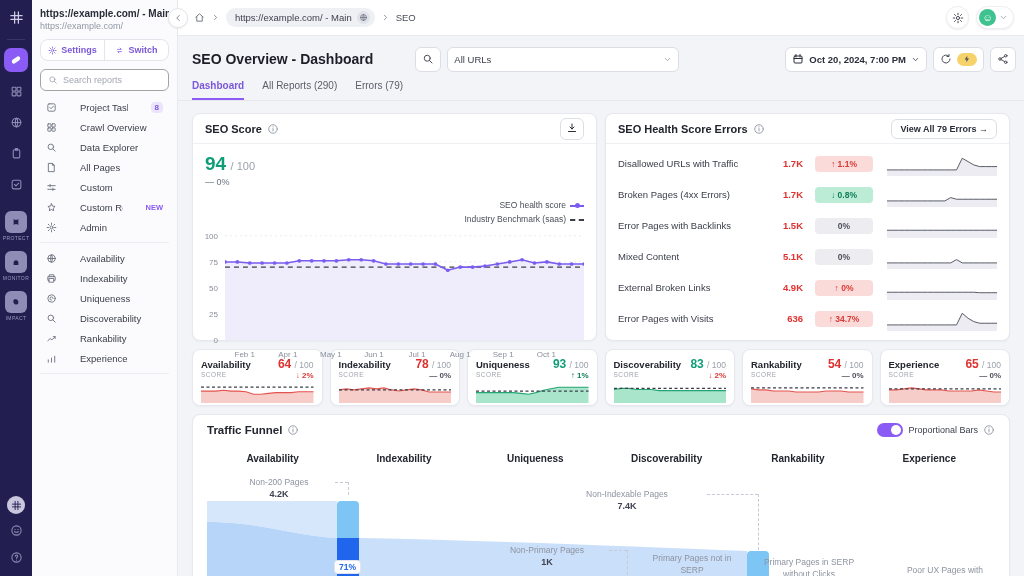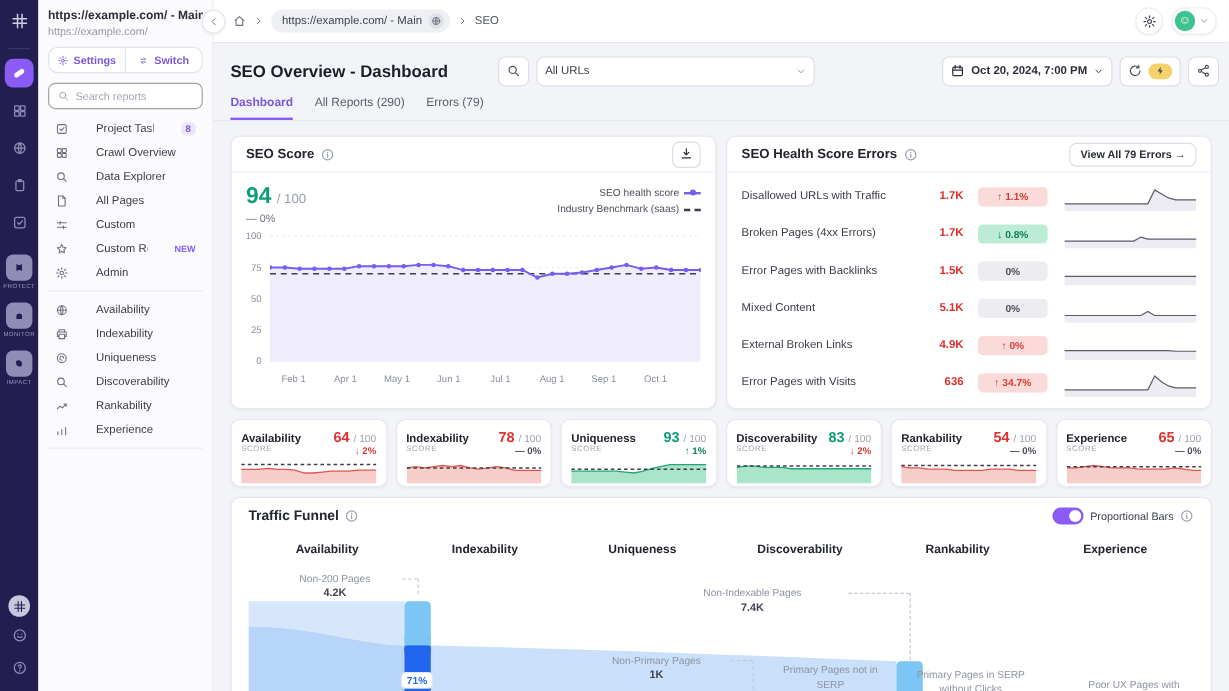--- a/index.html
+++ b/index.html
@@ -78,21 +78,21 @@
   .card-title { font-size:11px; font-weight:bold; color:#22242e; display:flex; align-items:center; gap:5px; }
   .info-ic { color:#9aa0ab; }
   .row1 { display:flex; gap:8px; }
   .row1 .card { flex:1; height:228px; }
 
   
   .score-head { display:flex; justify-content:space-between; padding:9px 12px 0; }
   .big-score { font-size:19px; font-weight:bold; color:#0e9e77; }
   .big-max { font-size:11px; color:#9aa0ab; font-weight:normal; }
   .big-change { font-size:9px; color:#6b7280; margin-top:2px; }
-  .legend { text-align:right; font-size:8.5px; color:#4c4f5a; line-height:14px; }
+  .legend { text-align:right; font-size:8.5px; color:#4c4f5a; line-height:14px;margin-top:45px; }
   .lg-mark { display:inline-block; vertical-align:middle; margin-left:4px; }
   .lg-line { width:14px; height:2px; background:#7a5cf0; position:relative; display:inline-block; vertical-align:middle; }
   .lg-line::after { content:""; position:absolute; left:5px; top:-1.5px; width:5px; height:5px; border-radius:50%; background:#7a5cf0; }
   .lg-dash { display:inline-block; width:14px; border-top:2px dashed #3c3f49; vertical-align:middle; }
   .chart-wrap { position:relative; height:116px; margin:4px 12px 0 8px; padding-left:24px; }
   .ylabels { position:absolute; left:0; top:0; bottom:0; width:20px; }
   .ylabels span { position:absolute; right:3px; transform:translateY(-50%); font-size:8px; color:#8a8f9b; }
   .plot { width:100%; height:100%; }
   .xlabels { position:relative; height:14px; margin:2px 12px 0 32px; }
   .xlabels span { position:absolute; top:2px; font-size:8px; color:#8a8f9b; transform:translateX(-50%); }

